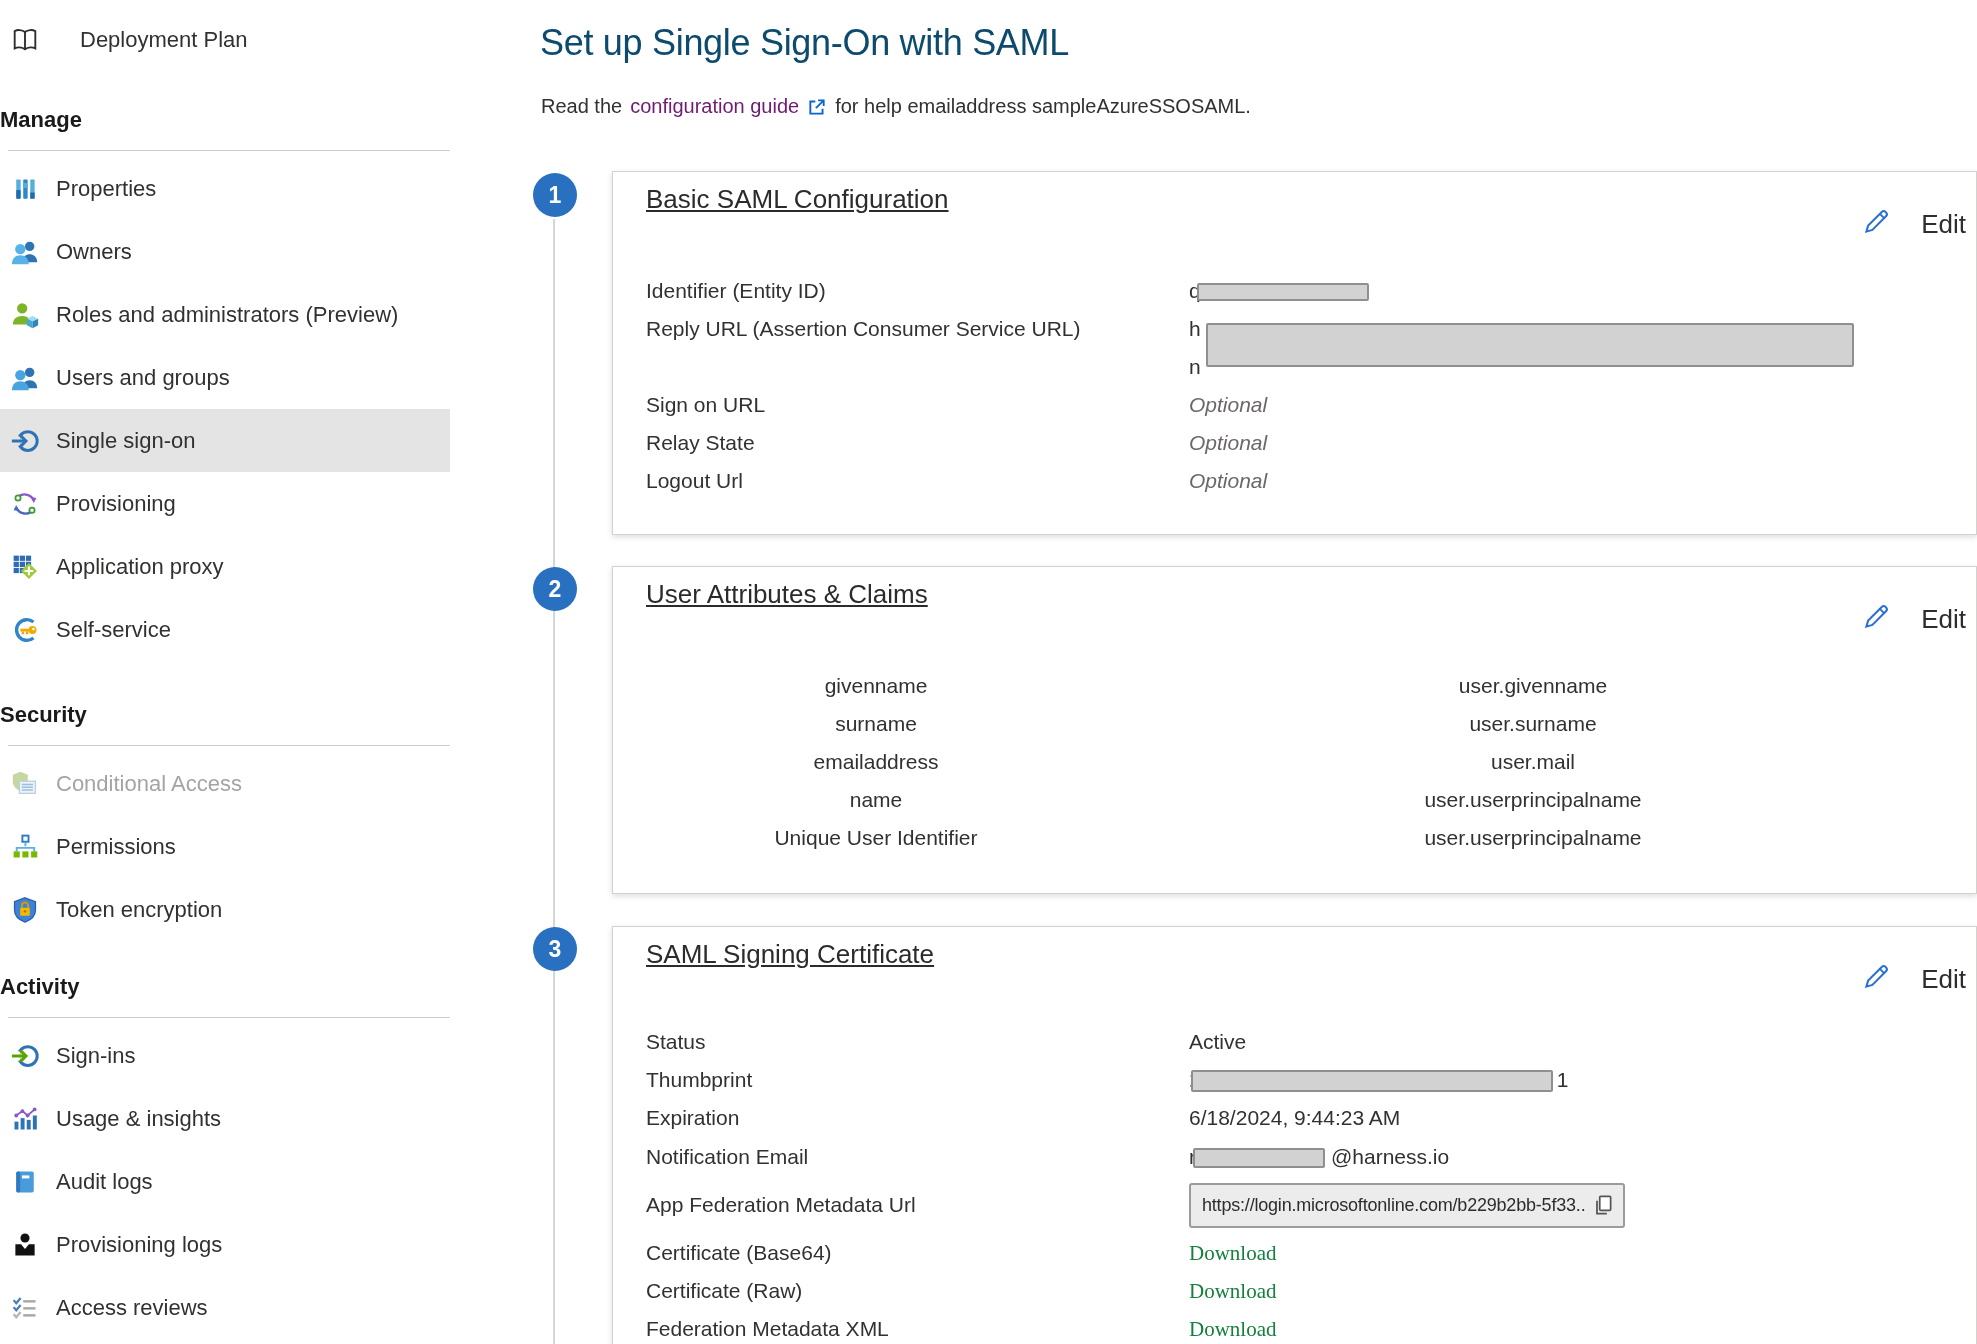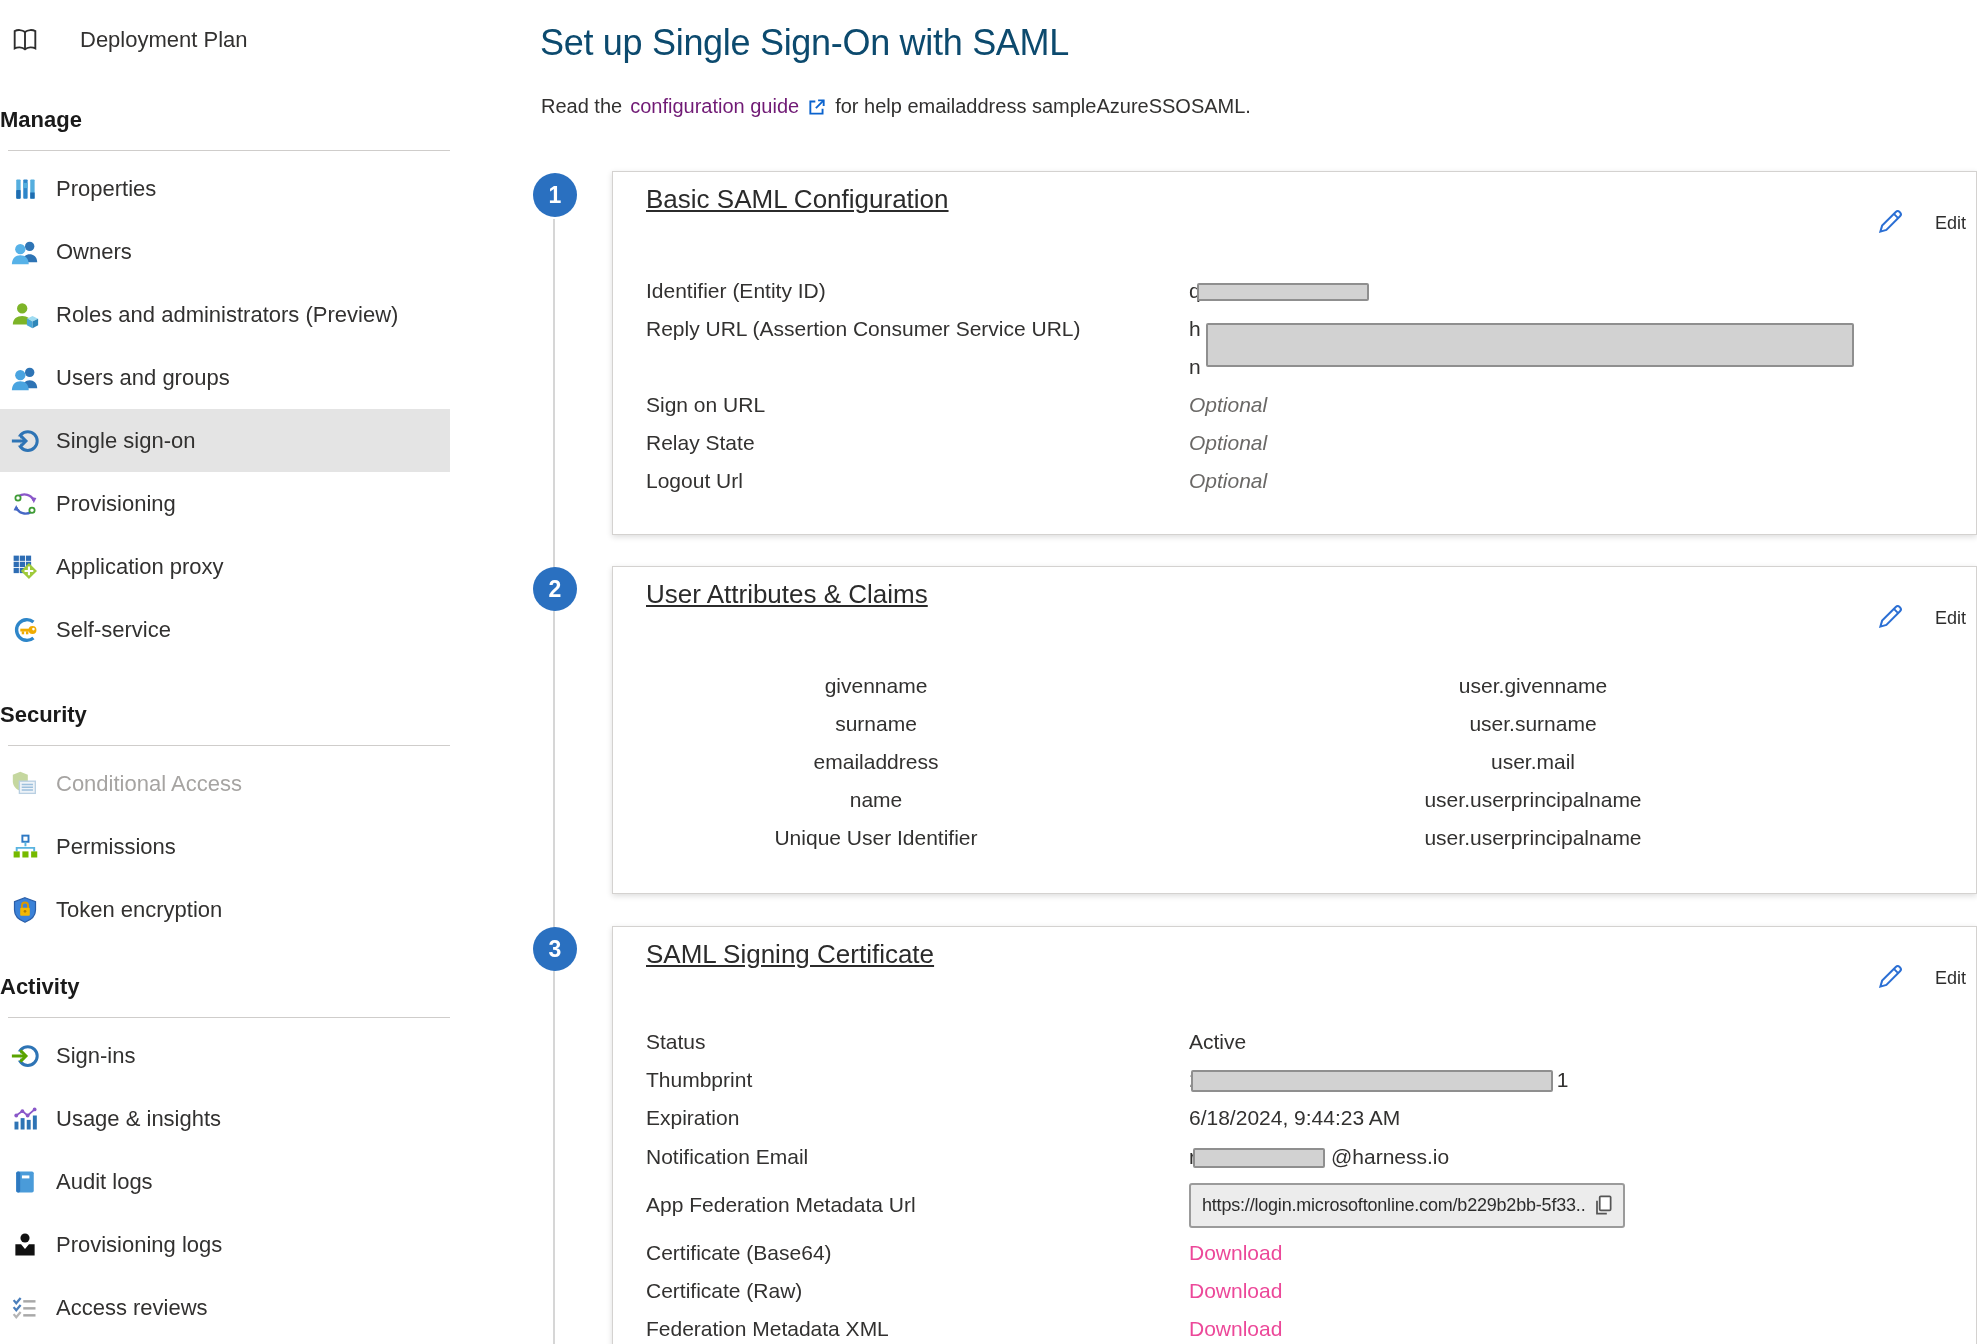--- a/index.html
+++ b/index.html
@@ -25,28 +25,28 @@
   .intro .link { color:#701a75; margin:9px 8px; cursor:pointer; }
   .intro .ext { margin-right:8px; display:inline-flex; }
   .stepline { position:absolute; left:553px; top:219px; width:2px; height:1125px; background:#d6d6d6; }
   .step-badge { position:absolute; left:533px; width:44px; height:44px; border-radius:50%;
     background:#2a70c0; color:#fff; font-size:23px; font-weight:bold;
     display:flex; align-items:center; justify-content:center; z-index:3; }
   .card { position:absolute; left:612px; width:1365px; background:#fff;
     border:1px solid #d4d2d0; box-shadow:0 2px 6px rgba(0,0,0,.14); box-sizing:border-box; }
   .card-title { position:absolute; left:33px; top:12px; font-size:26px; color:#2b2b2b;text-decoration:underline; }
   .edit-btn { position:absolute; right:10px; top:34px; display:flex; align-items:center; gap:29px;
-    font-size:18px; color:#2d2d2d; cursor:pointer; }
+    font-size:26px; color:#2d2d2d; cursor:pointer; }
   .rows { position:absolute; left:33px; top:100px; right:16px; }
   .row { display:grid; grid-template-columns:543px 1fr; align-items:center; height:38px; font-size:21px; }
   .row.h39 { height:39px; } .row.h58 { height:58px; } .row.h76 { height:76px; align-items:start; }
   .c2 .row { grid-template-columns:460px 1fr;text-align:center; }
   .rl { color:#323130; } .rv { color:#323130; }
   .optional { font-style:italic; color:#6a6866; }
-  .dl { color:#ec4899; cursor:pointer; }
+  .dl { color:#15803d; cursor:pointer;font-family:Liberation Serif, serif; }
   
   .redact { display:inline-block; background:#d2d2d2; border:2px solid #8f8f8f; border-radius:2px; vertical-align:middle; }
   .redact-id { width:168px; height:14px; margin-left:-4px; }
   .redact-thumb { width:358px; height:18px; margin-left:-10px; }
   .redact-mail { width:128px; height:16px; margin-left:-3px; margin-right:6px; }
   .reply-cell { position:relative; height:76px; }
   .reply-cell .line { height:38px; line-height:38px; }
   .reply-big { position:absolute; left:17px; top:13px; width:648px; height:44px;
     background:#d2d2d2; border:2px solid #8f8f8f; border-radius:2px; box-sizing:border-box; z-index:2; }
   .ghost { color:#8b8b8b; }

